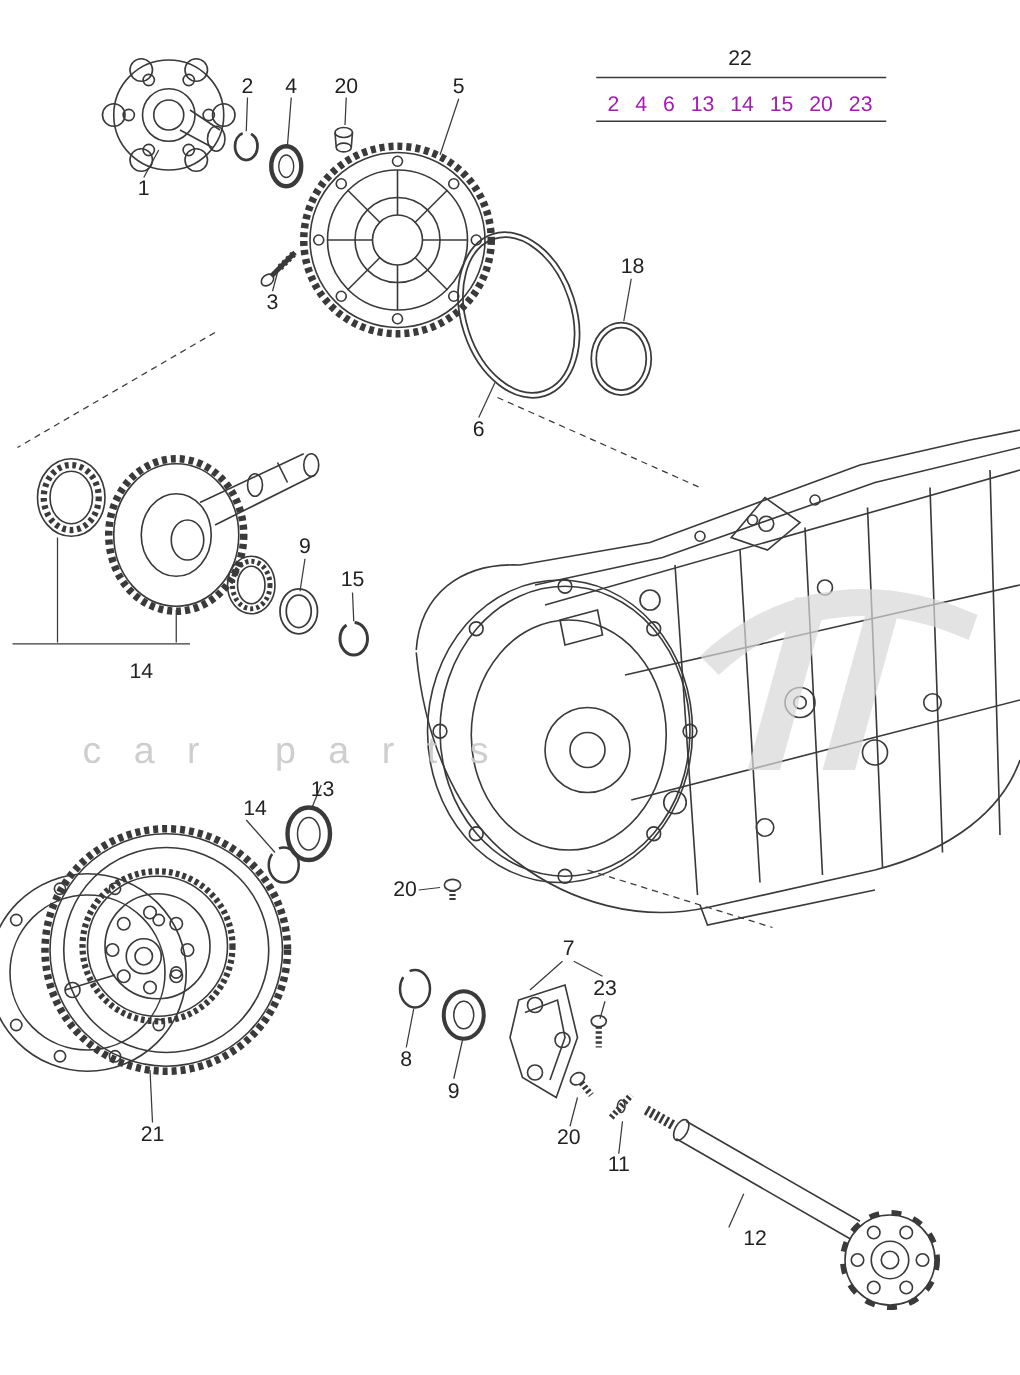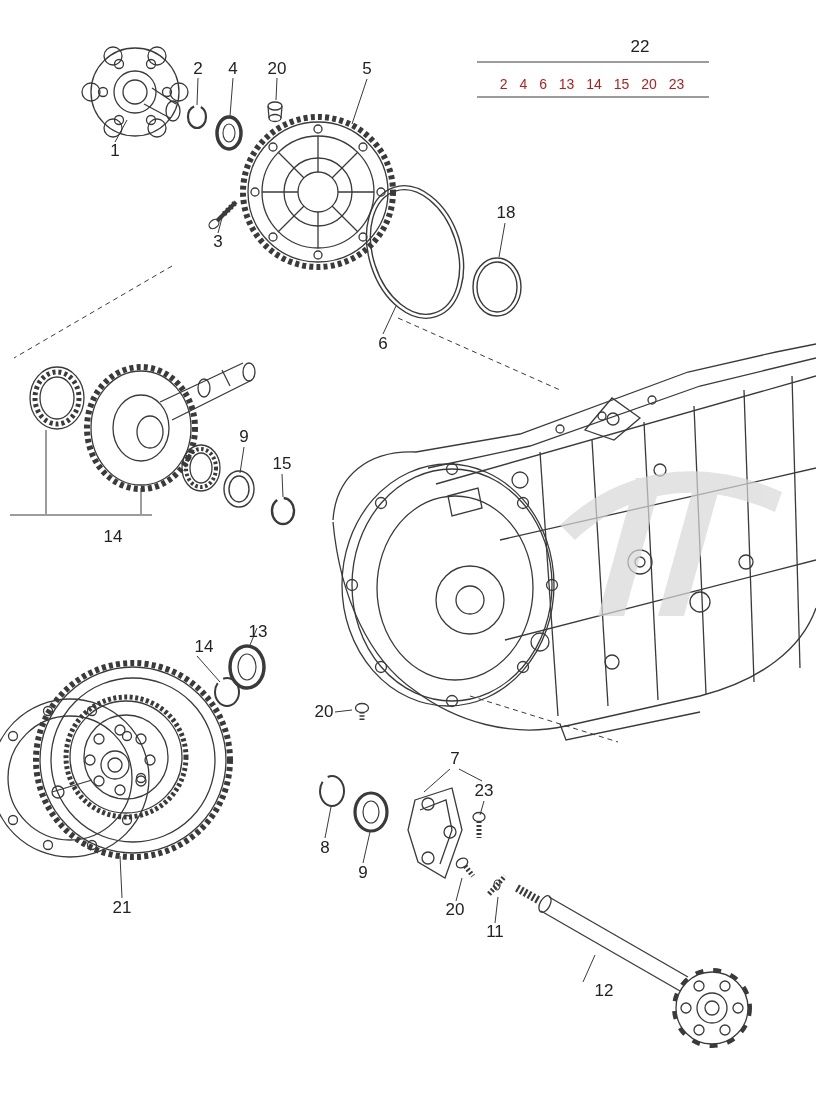--- a/index.html
+++ b/index.html
@@ -7,25 +7,25 @@
     position:relative;width:816px;height:1100px;background:#ffffff;
     font-family:"Liberation Sans",sans-serif;overflow:hidden;
   }
   .stage svg{position:absolute;left:0;top:0;}
   .callout{
     position:absolute;transform:translate(-50%,-50%);
     font-size:17px;color:#222;white-space:nowrap;z-index:6;
   }
   .group-number{
     position:absolute;transform:translate(-50%,-50%);
-    font-size:17px;color:#222;z-index:6;margin-left:48px;
+    font-size:17px;color:#222;z-index:6;
   }
   .group-parts{
     position:absolute;transform:translate(-50%,-50%);
-    font-size:14px;color:#b91c1c;word-spacing:8px;white-space:nowrap;z-index:6;
+    font-size:17px;color:#a21caf;word-spacing:8px;white-space:nowrap;z-index:6;
   }
   .watermark{position:absolute;left:0;top:0;width:816px;height:1100px;z-index:5;pointer-events:none;}
   .wm-primary{
     position:absolute;left:56px;top:472px;
     font-size:96px;font-weight:bold;letter-spacing:2px;
     color:#e07b7b;opacity:0.62;
   }
   .wm-secondary{
     position:absolute;left:66px;top:584px;
     font-size:30px;letter-spacing:26px;
@@ -319,20 +319,21 @@
     </g>
 
     <g fill="#d8d8d8" opacity="0.7" stroke="none">
       <path d="M598,616 L636,478 L662,478 L624,616 Z"></path>
       <path d="M658,616 L696,478 L722,478 L684,616 Z"></path>
       <path d="M560,525 C620,468 700,455 782,492 L775,512 C700,478 628,490 575,540 Z"></path>
     </g>
   </svg>
 
   <div class="watermark">
+    <div class="wm-secondary">car parts</div>
   </div>
 
   <div class="group-number" style="left:592px;top:47px">22</div>
   <div class="group-parts" style="left:592px;top:84px">2 4 6 13 14 15 20 23</div>
 
   <div class="callout" style="left:115px;top:151px">1</div>
   <div class="callout" style="left:198px;top:69px">2</div>
   <div class="callout" style="left:218px;top:242px">3</div>
   <div class="callout" style="left:233px;top:69px">4</div>
   <div class="callout" style="left:367px;top:69px">5</div>

